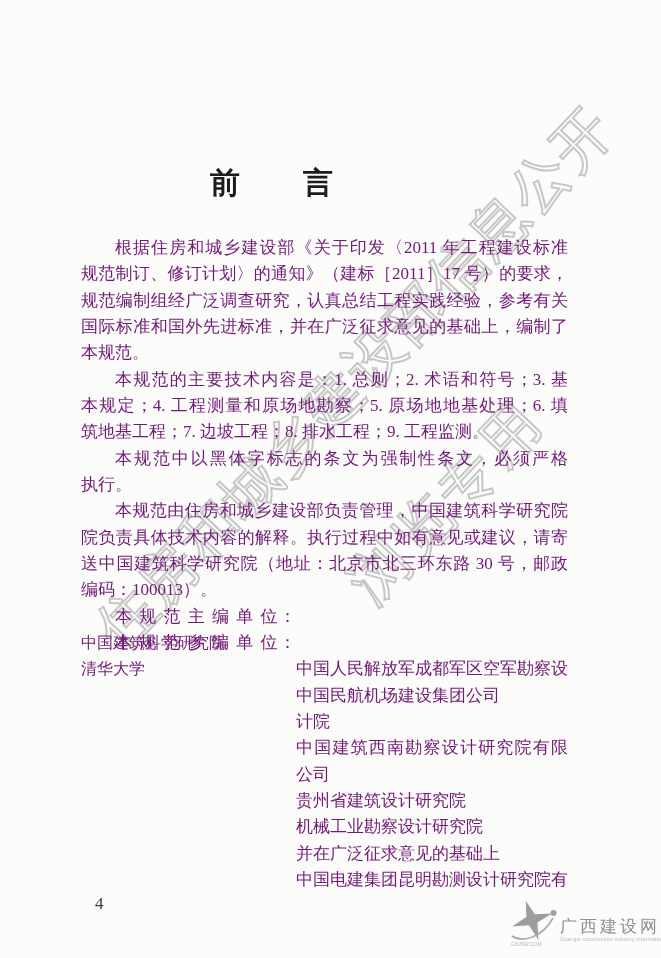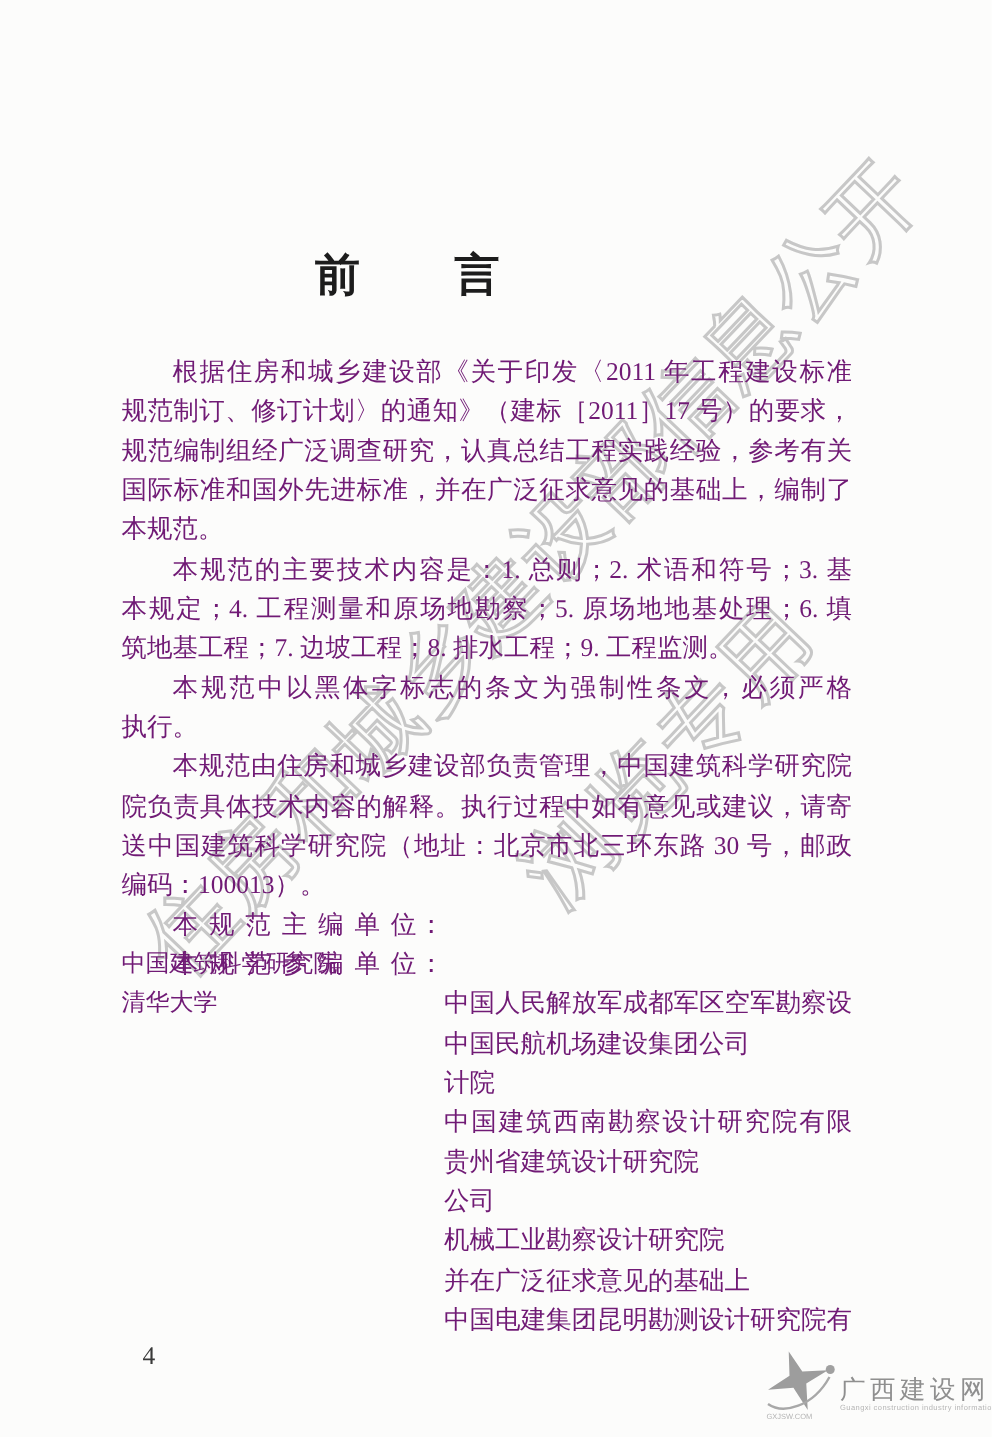--- a/index.html
+++ b/index.html
@@ -143,22 +143,22 @@
       </div>
       <div class="ln ed-row">
         <span class="ed-label">本 规 范 参 编 单 位：</span>
         <span class="ed-value">清华大学</span>
       </div>
 
       <div class="ln pt fill">中国人民解放军成都军区空军勘察设</div>
       <div class="ln pt">中国民航机场建设集团公司</div>
       <div class="ln pt">计院</div>
       <div class="ln pt fill">中国建筑西南勘察设计研究院有限</div>
+      <div class="ln pt">公司</div>
       <div class="ln pt">贵州省建筑设计研究院</div>
-      <div class="ln pt">公司</div>
       <div class="ln pt">机械工业勘察设计研究院</div>
       <div class="ln pt">并在广泛征求意见的基础上</div>
       <div class="ln pt">中国电建集团昆明勘测设计研究院有</div>
     </div>
 
     <div class="page-num">4</div>
 
     <div class="logo">
       <span class="logo-star">
         <svg width="50" height="52" viewBox="0 0 50 52" xmlns="http://www.w3.org/2000/svg">

